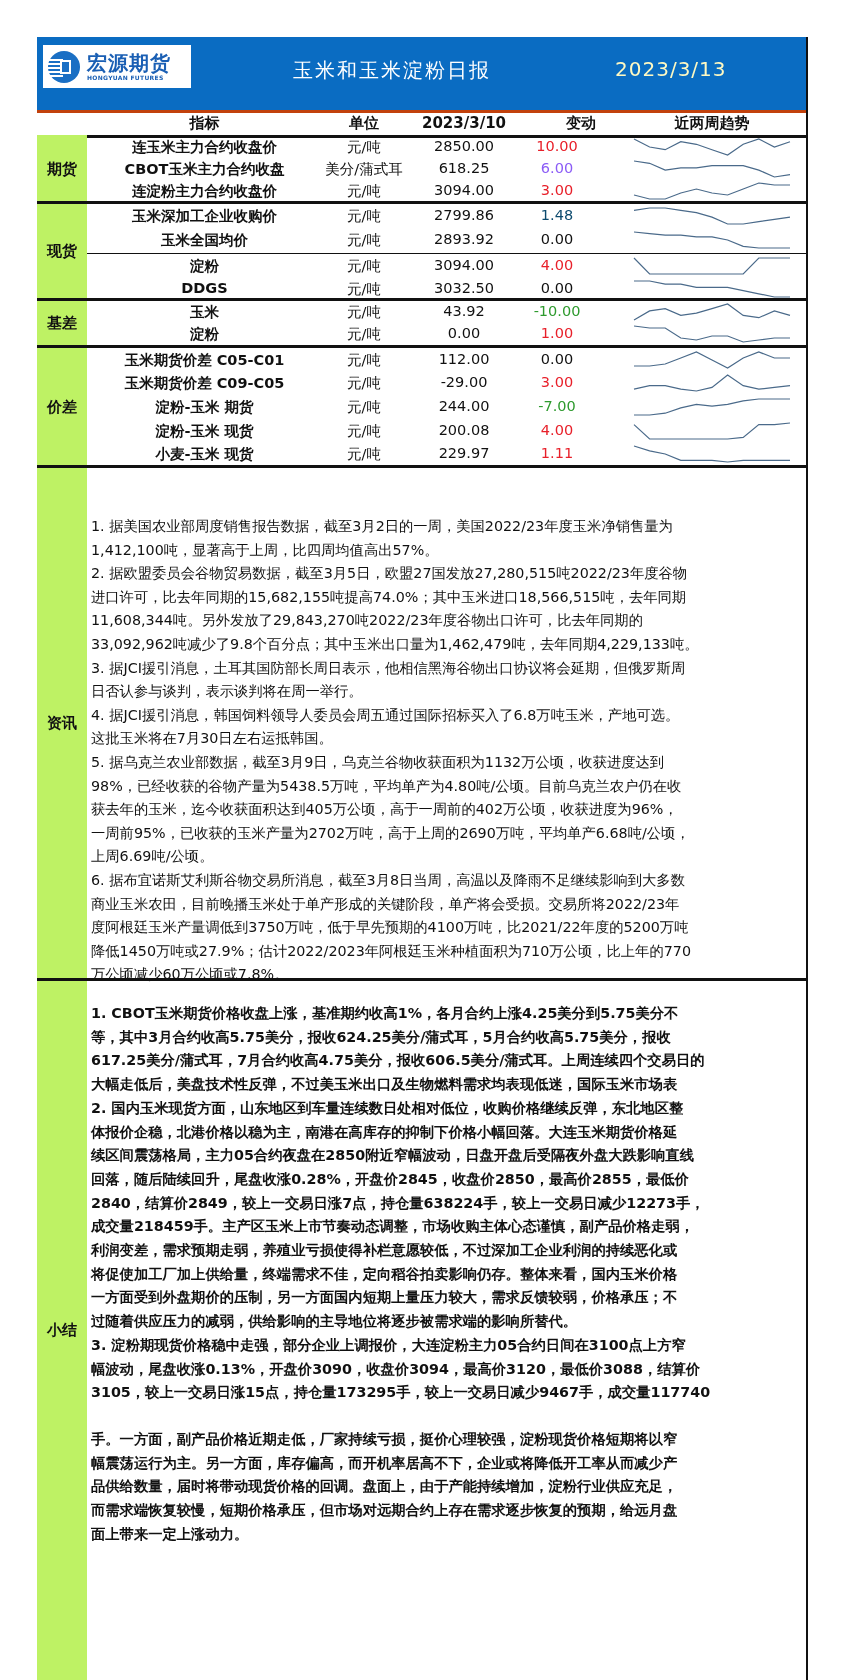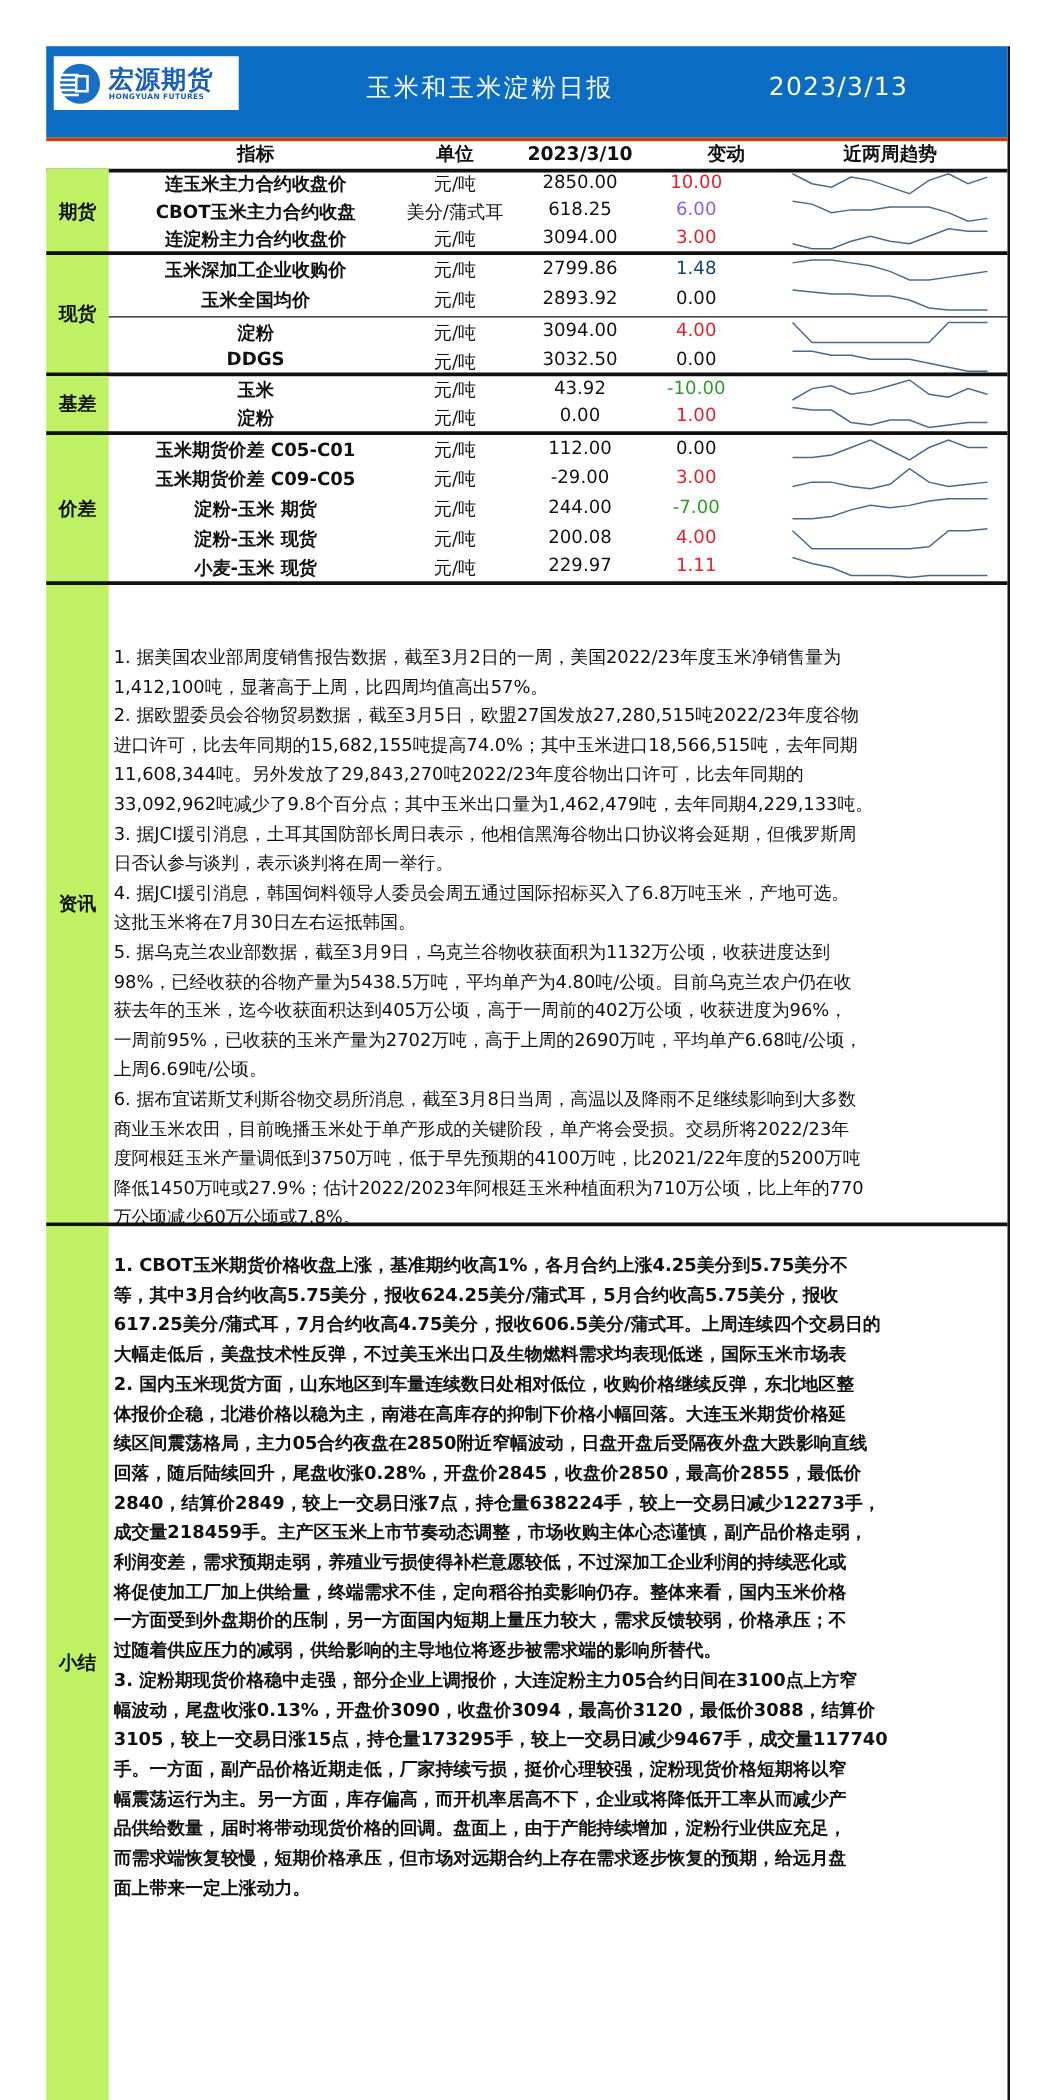--- a/index.html
+++ b/index.html
@@ -255,21 +255,21 @@
         <div style="white-space: nowrap;">回落，随后陆续回升，尾盘收涨0.28%，开盘价2845，收盘价2850，最高价2855，最低价</div>
         <div style="white-space: nowrap;">2840，结算价2849，较上一交易日涨7点，持仓量638224手，较上一交易日减少12273手，</div>
         <div style="white-space: nowrap;">成交量218459手。主产区玉米上市节奏动态调整，市场收购主体心态谨慎，副产品价格走弱，</div>
         <div style="white-space: nowrap;">利润变差，需求预期走弱，养殖业亏损使得补栏意愿较低，不过深加工企业利润的持续恶化或</div>
         <div style="white-space: nowrap;">将促使加工厂加上供给量，终端需求不佳，定向稻谷拍卖影响仍存。整体来看，国内玉米价格</div>
         <div style="white-space: nowrap;">一方面受到外盘期价的压制，另一方面国内短期上量压力较大，需求反馈较弱，价格承压；不</div>
         <div style="white-space: nowrap;">过随着供应压力的减弱，供给影响的主导地位将逐步被需求端的影响所替代。</div>
         <div style="white-space: nowrap;">3. 淀粉期现货价格稳中走强，部分企业上调报价，大连淀粉主力05合约日间在3100点上方窄</div>
         <div style="white-space: nowrap;">幅波动，尾盘收涨0.13%，开盘价3090，收盘价3094，最高价3120，最低价3088，结算价</div>
         <div style="white-space: nowrap;">3105，较上一交易日涨15点，持仓量173295手，较上一交易日减少9467手，成交量117740</div>
-        <div style="white-space: nowrap;">手。一方面，副产品价格近期走低，厂家持续亏损，挺价心理较强，淀粉现货价格短期将以窄</div>
+        <div style="white-space: nowrap; margin-top: 23px;">手。一方面，副产品价格近期走低，厂家持续亏损，挺价心理较强，淀粉现货价格短期将以窄</div>
         <div style="white-space: nowrap;">幅震荡运行为主。另一方面，库存偏高，而开机率居高不下，企业或将降低开工率从而减少产</div>
         <div style="white-space: nowrap;">品供给数量，届时将带动现货价格的回调。盘面上，由于产能持续增加，淀粉行业供应充足，</div>
         <div style="white-space: nowrap;">而需求端恢复较慢，短期价格承压，但市场对远期合约上存在需求逐步恢复的预期，给远月盘</div>
         <div style="white-space: nowrap;">面上带来一定上涨动力。</div>
       </div>
   </div>
 
 </div>
 
 </body></html>

